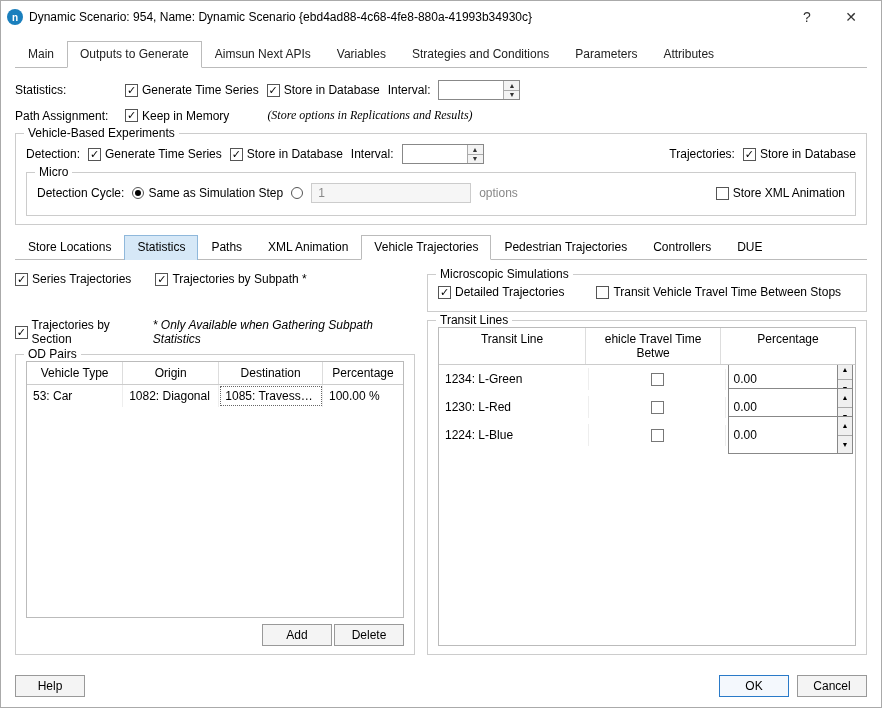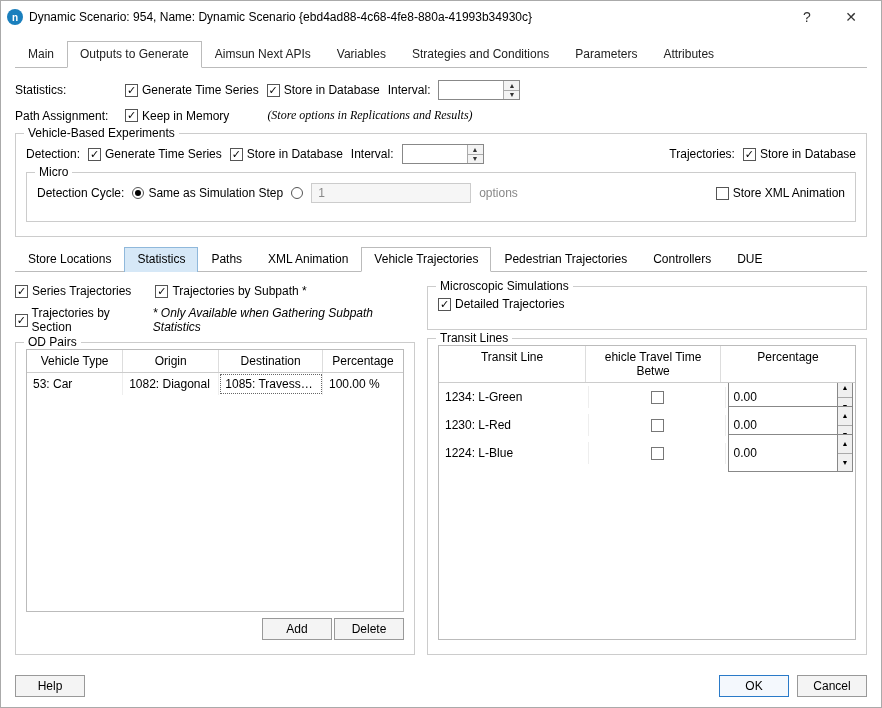--- a/index.html
+++ b/index.html
@@ -80,21 +80,21 @@
   }
   .chk .box.checked::after { content: "✓"; color: #000; font-size: 11px; }
   .radio .dot {
     width: 12px; height: 12px; border: 1px solid #555; border-radius: 50%;
     display: inline-flex; align-items: center; justify-content: center;
   }
   .radio .dot.checked::after { content: ""; width: 6px; height: 6px; border-radius: 50%; background: #000; }
   .italic { font-style: italic; }
   
   .field {
-    border: 1px solid #ccc; padding: 6px 10px 14px 10px; margin-top: 6px;
+    border: 1px solid #ccc; padding: 6px 10px 8px 10px; margin-top: 6px;
     position: relative;
   }
   .field > .legend {
     position: absolute; top: -8px; left: 8px; background: #fff; padding: 0 4px; font-size: 12px;
   }
   
   .spin {
     display: inline-flex; align-items: stretch;
     border: 1px solid #888; height: 20px;
   }
@@ -290,21 +290,21 @@
         <div class="row" style="gap:24px;">
           <label class="chk">
             <span class="box checked"></span>
             <span>Series Trajectories</span>
           </label>
           <label class="chk">
             <span class="box checked"></span>
             <span>Trajectories by Subpath *</span>
           </label>
         </div>
-        <div class="row" style="gap:4px;">
+        <div class="row" style="gap:4px;margin-top:24px;">
           <label class="chk">
             <span class="box checked"></span>
             <span>Trajectories by Section</span>
           </label>
           <span class="italic">* Only Available when Gathering Subpath Statistics</span>
         </div>
 
         <div class="field" style="margin-top:4px; flex:1; display:flex; flex-direction:column; min-height:0;">
           <span class="legend">OD Pairs</span>
           <div class="tbl">
@@ -331,20 +331,24 @@
       </div>
 
       <div class="col-right">
         <div class="field">
           <span class="legend">Microscopic Simulations</span>
           <div class="row" style="gap:32px;">
             <label class="chk">
               <span class="box checked"></span>
               <span>Detailed Trajectories</span>
             </label>
+            <label class="chk">
+              <span class="box"></span>
+              <span>Transit Vehicle Travel Time Between Stops</span>
+            </label>
           </div>
         </div>
 
         <div class="field" style="margin-top:8px; flex:1; display:flex; flex-direction:column; min-height:0;">
           <span class="legend">Transit Lines</span>
           <div class="tbl">
             <div class="hd">
               <div class="cell" style="flex:1.1">Transit Line</div>
               <div class="cell" style="flex:1.0">ehicle Travel Time Betwe</div>
               <div class="cell" style="flex:1.0; border-right:none;">Percentage</div>

